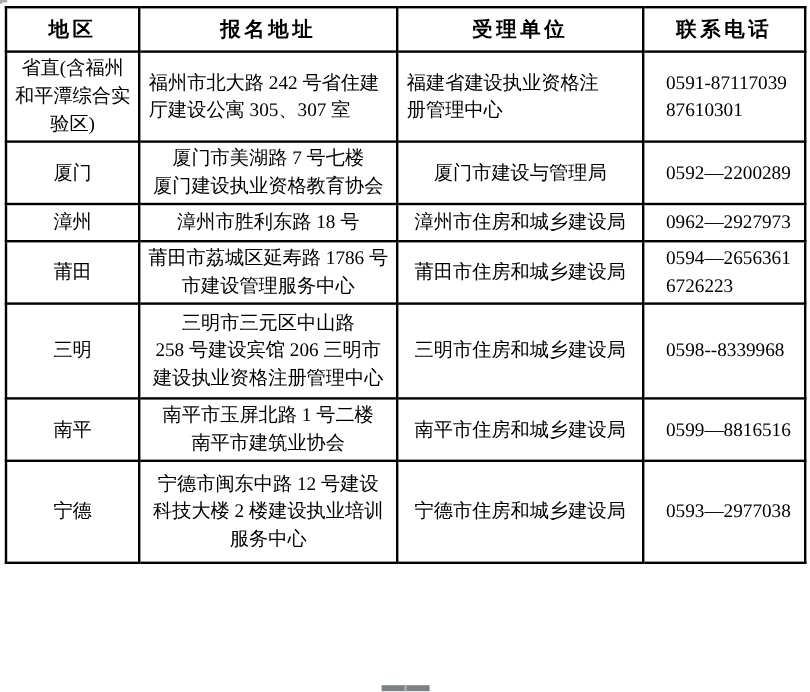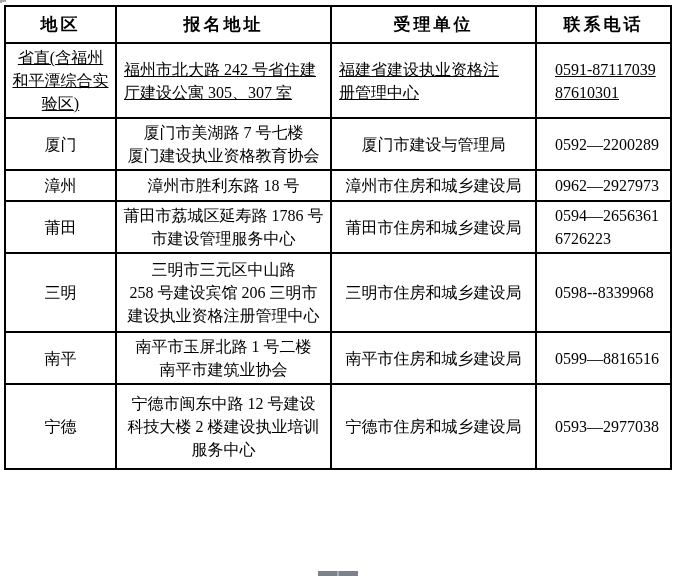--- a/index.html
+++ b/index.html
@@ -54,21 +54,21 @@
   </colgroup>
   <thead>
     <tr id="header-row">
         <th>地区</th>
         <th>报名地址</th>
         <th>受理单位</th>
         <th>联系电话</th>
       </tr>
   </thead>
   <tbody id="table-body">
-      <tr style="height: 69px; text-decoration: underline;">
+      <tr style="height: 69px;">
         <td class="region">
           <div>省直(含福州</div>
           <div>和平潭综合实</div>
           <div>验区)</div>
         </td>
         <td class="l">
           <div>福州市北大路 242 号省住建</div>
           <div>厅建设公寓 305、307 室</div>
         </td>
         <td class="l">

